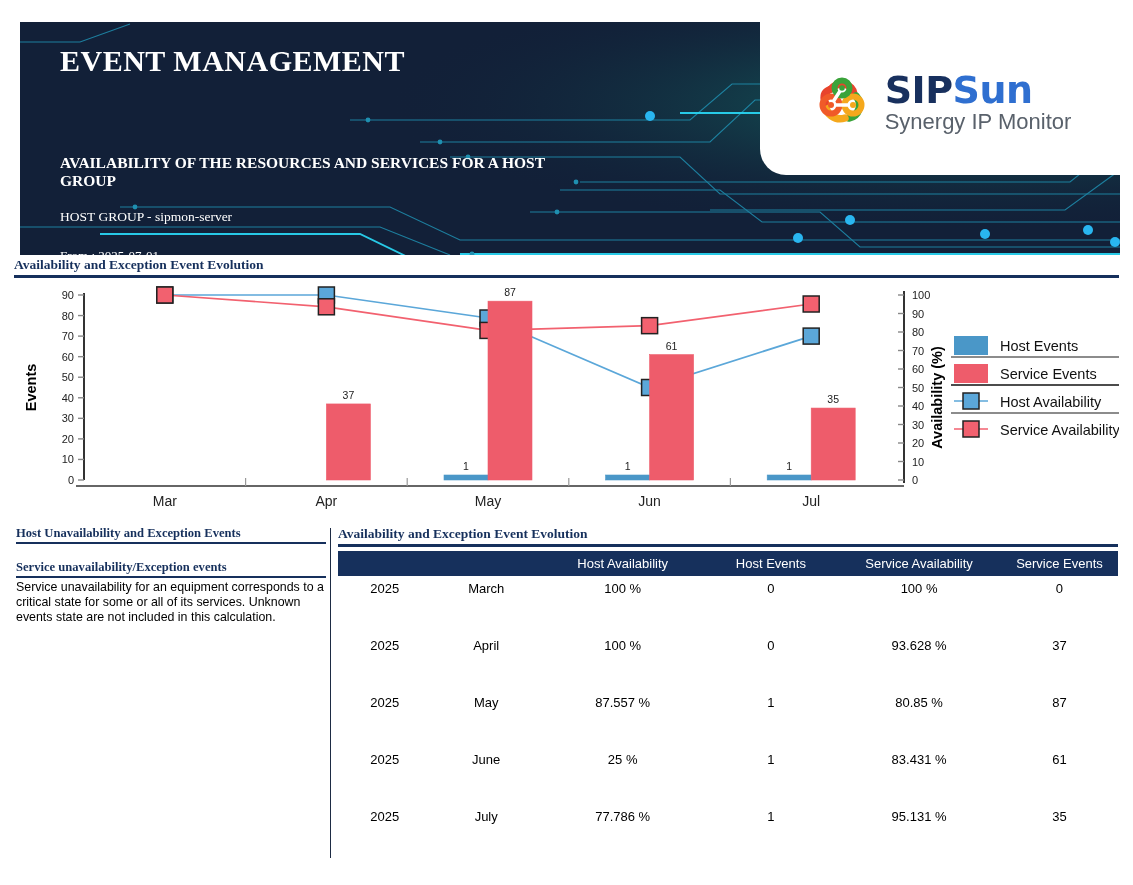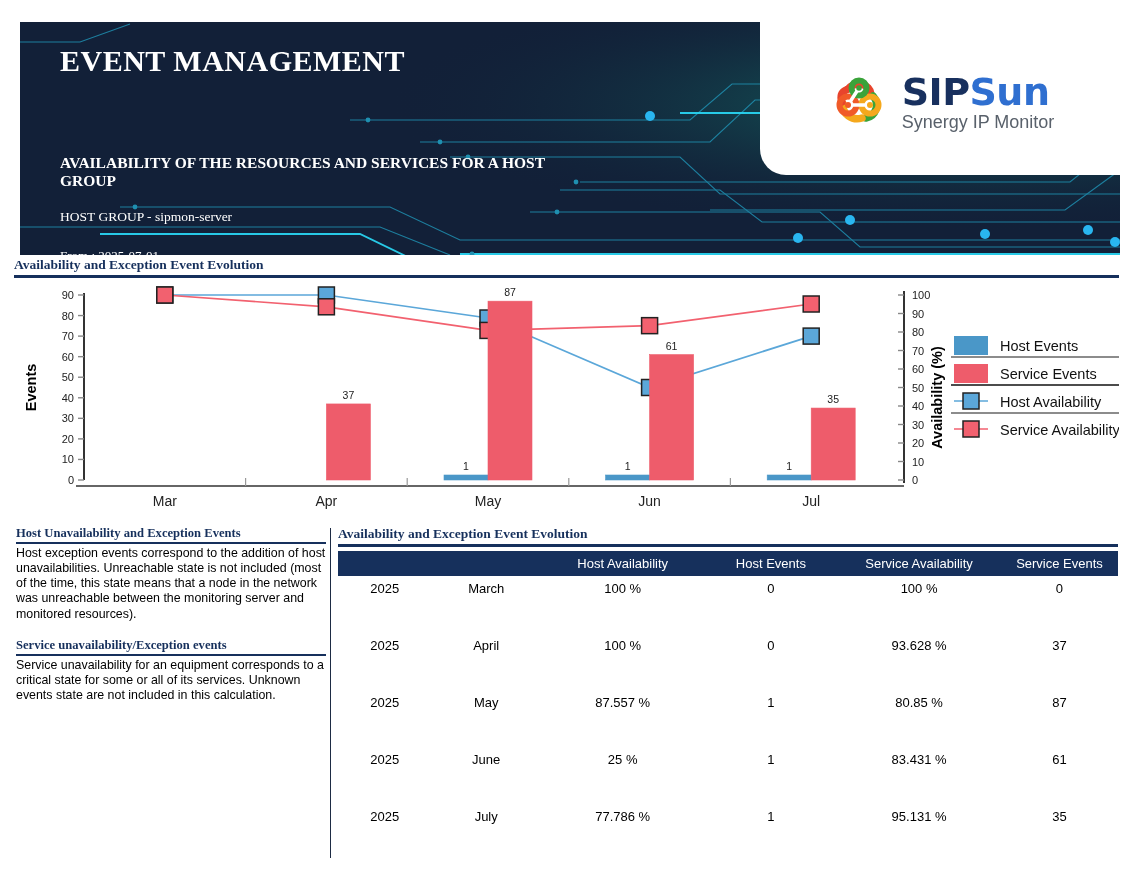--- a/index.html
+++ b/index.html
@@ -68,21 +68,21 @@
   }
   .logo-wrap { display:flex; align-items:center; gap:10px; margin-top:6px;}
   .logo-text { line-height: 1; }
   .logo-name {
     font-size: 38px; font-weight: bold; letter-spacing:-0.5px;
     font-family: "DejaVu Sans", sans-serif;
     color: #18305e;
   }
   .logo-name .m { color:#2f6fd0; }
   .logo-tag {
-    font-size: 18px; color:#59616b; margin-top:2px;
+    font-size: 22px; color:#59616b; margin-top:2px;
     font-family: "Liberation Sans", sans-serif;
   }
 
   
   .section-title {
     font-family: "Liberation Serif", serif;
     font-weight: bold;
     font-size: 13.5px;
     color: #16305c;
     padding-bottom: 2px;
@@ -333,21 +333,20 @@
       <text x="986" y="124" font-size="14.5" fill="#111" font-family="&quot;Liberation Sans&quot;,sans-serif">Host Availability</text>
       <line x1="937" y1="130" x2="1105" y2="130" stroke="#666" stroke-width="1.6"></line>
       <line x1="940" y1="146" x2="974" y2="146" stroke="#f2616f" stroke-width="1.7"></line>
       <rect x="949" y="138" width="16" height="16" fill="#f2616f" stroke="#222" stroke-width="1.5"></rect>
       <text x="986" y="152" font-size="14.5" fill="#111" font-family="&quot;Liberation Sans&quot;,sans-serif">Service Availability</text>
     </svg>
 </div>
 
 <div class="notes">
   <div class="note-head">Host Unavailability and Exception Events</div>
-  <div class="note-body">Host exception events correspond to the addition of host unavailabilities. Unreachable state is not included (most of the time, this state means that a node in the network was unreachable between the monitoring server and monitored resources).</div>
   <div class="note-block2">
     <div class="note-head">Service unavailability/Exception events</div>
     <div class="note-body">Service unavailability for an equipment corresponds to a critical state for some or all of its services. Unknown events state are not included in this calculation.</div>
   </div>
 </div>
 
 <div class="vdivider"></div>
 
 <div class="table-wrap">
   <div class="section-title">Availability and Exception Event Evolution</div>

